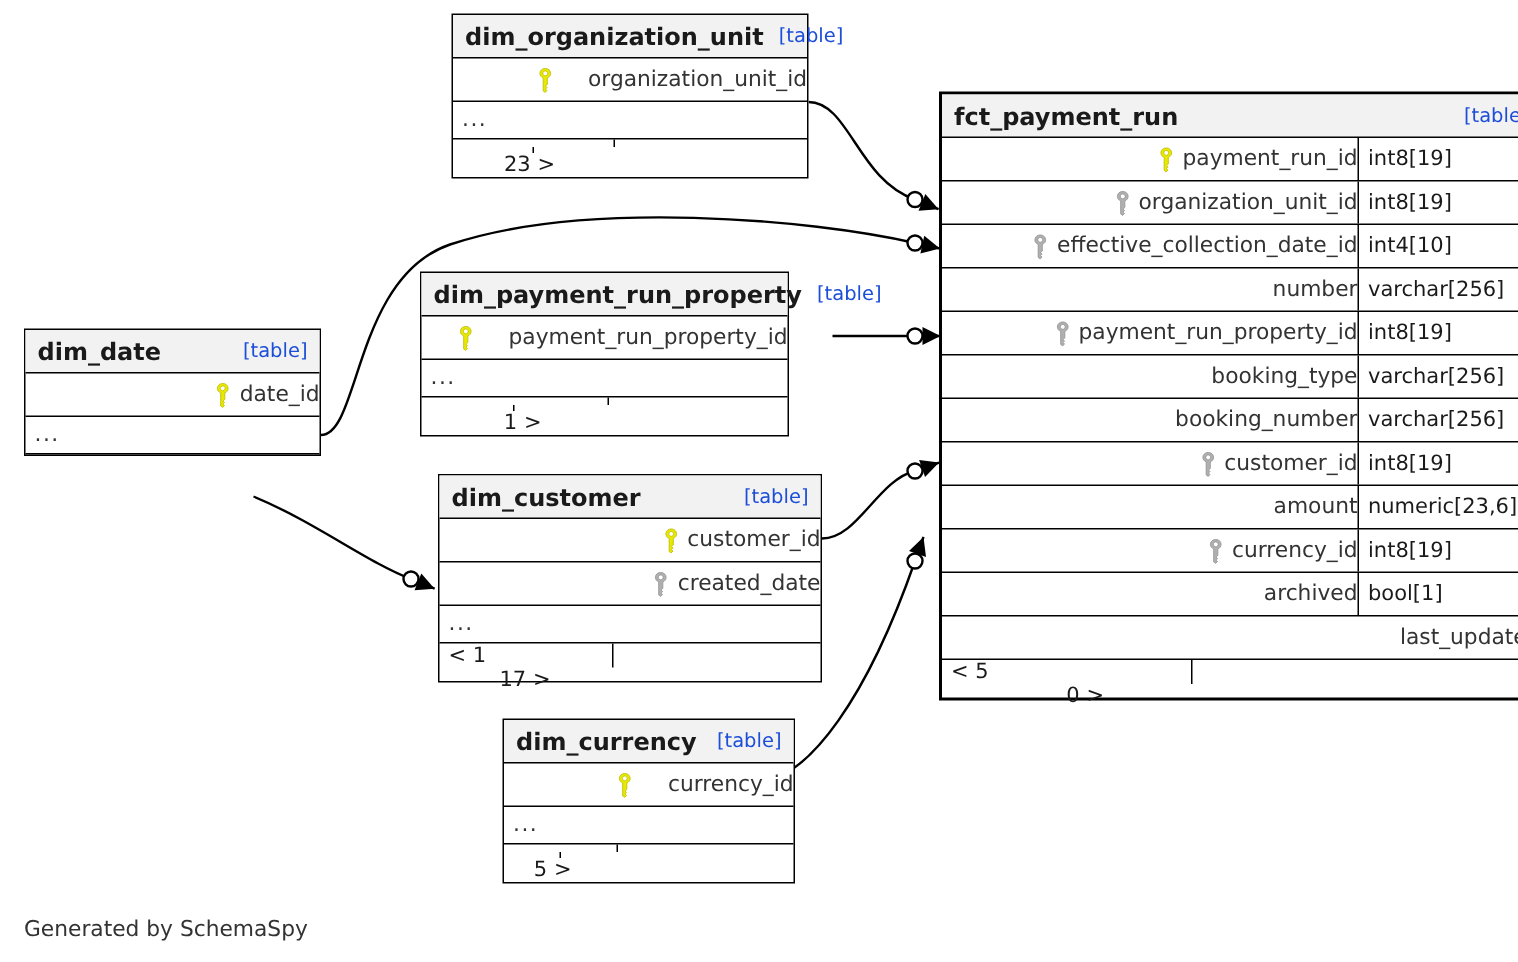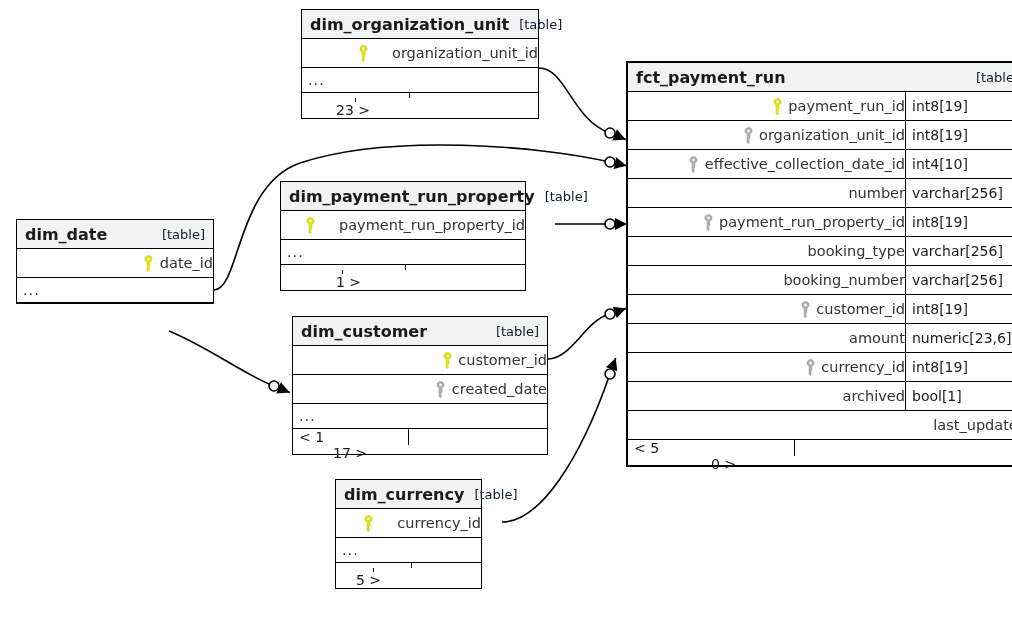--- a/index.html
+++ b/index.html
@@ -53,21 +53,21 @@
     height: 29px;
   }
   .tb-title {
     font-weight: bold;
     font-size: 16px;
     color: #1a1a1a;
     white-space: nowrap;
   }
   .tb-tag {
     font-size: 13px;
-    color: #0f172a;
+    color: #1d4ed8;
     white-space: nowrap;
     margin-left: 10px;
   }
 
   .tb-row {
     display: flex;
     align-items: center;
     border-bottom: 1px solid #000000;
     box-sizing: border-box;
     height: 29px;
@@ -288,21 +288,21 @@
             <span class="tb-label">created_date</span>
           </div>
         </div>
         <div class="tb-ellipsis">...</div>
         <div class="tb-footer">
           <div class="tb-fcell left" style="width: 116px;">&lt; 1</div>
           <div class="tb-fcell" style="width: 58px;"></div>
           <div class="tb-fcell right" style="width: 80px;">17 &gt;</div>
         </div>
       </div>
-      <div class="table-box" style="left: 335px; top: 479px; width: 147px;">
+      <div class="table-box" style="left: 335px; top: 479px; width: 195px;">
         <div class="tb-header">
           <span class="tb-title">dim_currency</span>
           <span class="tb-tag">[table]</span>
         </div>
         <div class="tb-row">
           <div class="tb-colname">
             <span class="tb-keyslot">
               <svg class="key-icon" width="11" height="17" viewBox="0 0 11 17">
                 <path d="M5.5 0.6 C3.4 0.6 1.9 2.1 1.9 3.9 C1.9 5.3 2.8 6.5 4.1 6.9 L4.1 15.6 L5.4 16.6 L6.7 15.4 L5.7 14.4 L6.7 13.4 L5.7 12.4 L6.9 11.3 L6.9 6.9 C8.2 6.5 9.1 5.3 9.1 3.9 C9.1 2.1 7.6 0.6 5.5 0.6 Z M5.5 2.3 C6.4 2.3 7.1 3.0 7.1 3.9 C7.1 4.8 6.4 5.5 5.5 5.5 C4.6 5.5 3.9 4.8 3.9 3.9 C3.9 3.0 4.6 2.3 5.5 2.3 Z" fill="#e8e800" stroke="#b8b800" stroke-width="0.5"></path>
               </svg>
@@ -430,13 +430,14 @@
           </div>
         </div>
         <div class="tb-footer">
           <div class="tb-fcell left" style="width: 167px;">&lt; 5</div>
           <div class="tb-fcell" style="width: 83px;"></div>
           <div class="tb-fcell right" style="width: 114px;">0 &gt;</div>
         </div>
       </div>
     </div>
 
+  <div class="footnote" style="left:16px; top:612px;">Generated by SchemaSpy</div>
 </div>
 
 </body></html>

